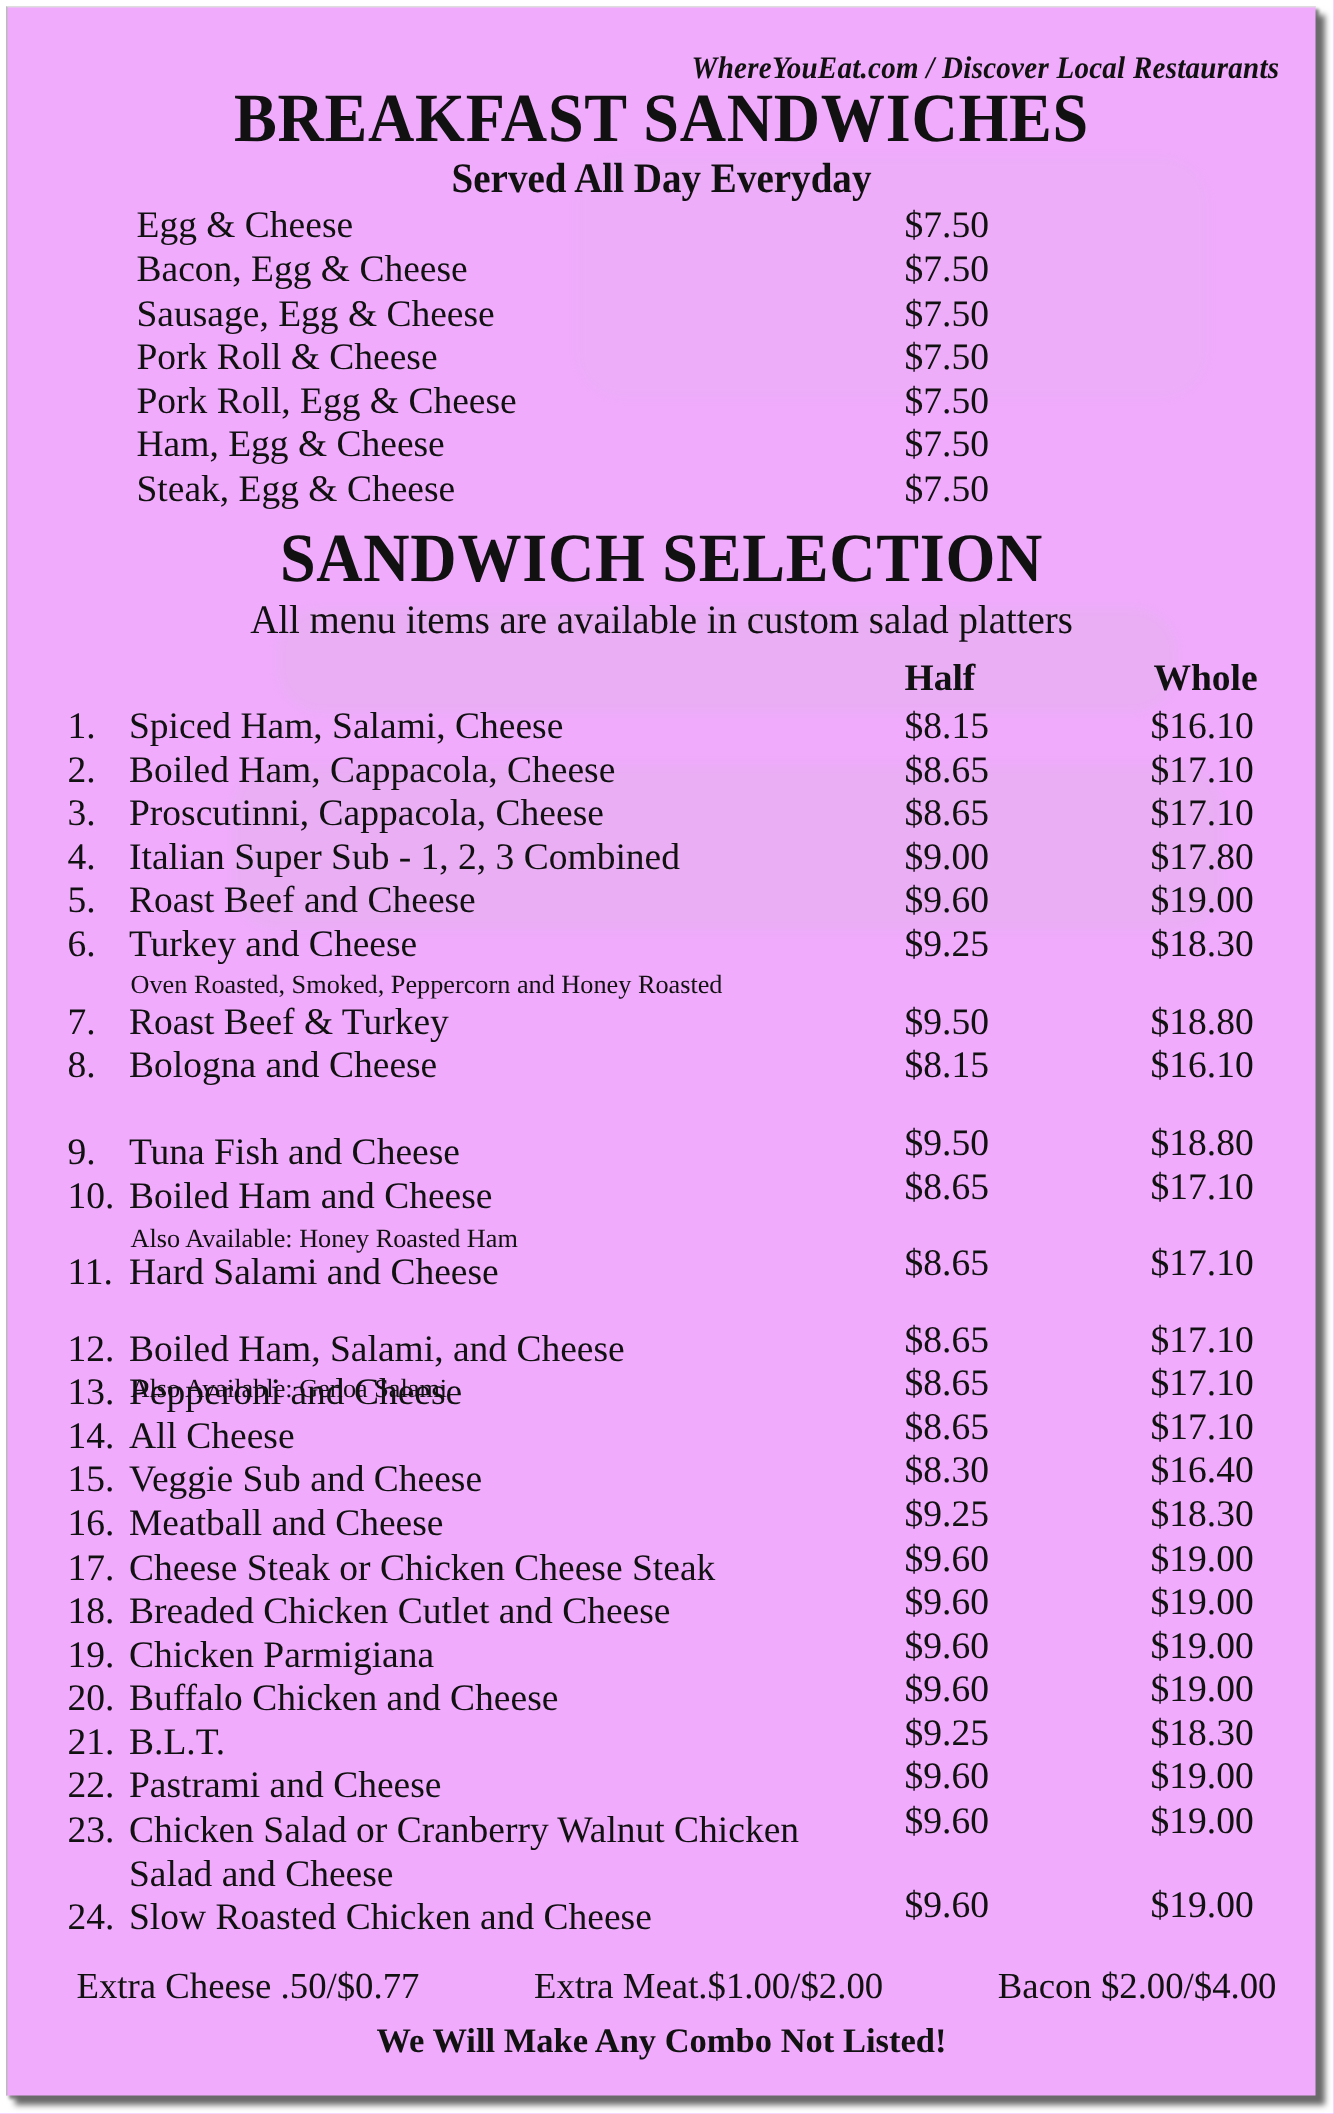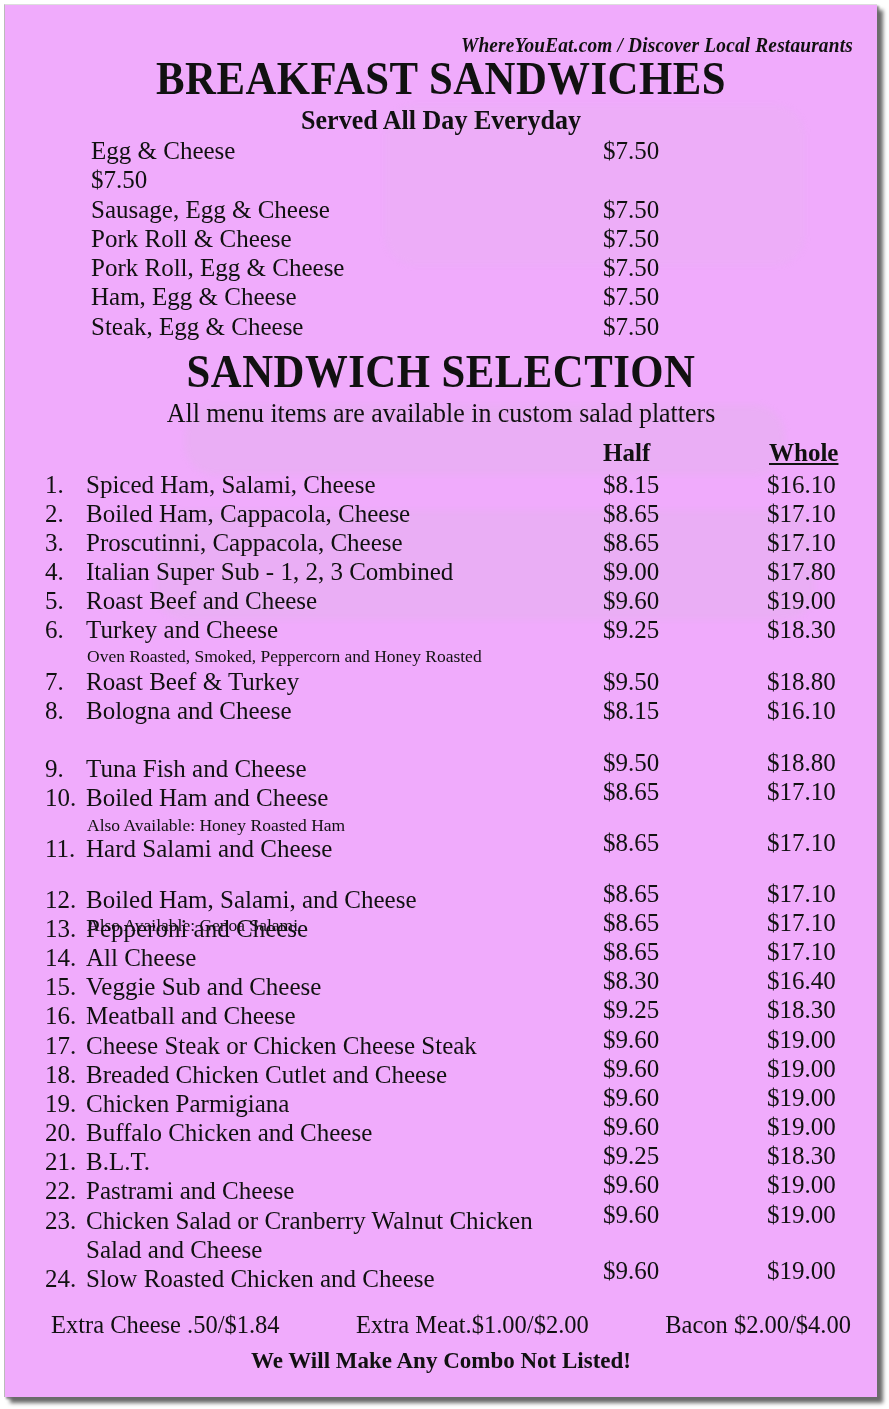--- a/index.html
+++ b/index.html
@@ -30,21 +30,21 @@
   .t1 { top:47px; font-size:46px; letter-spacing:0.5px; }
   .sub1 { position:absolute; top:99px; left:0; right:0; text-align:center; font-weight:bold; font-size:28px; transform:scaleX(0.93); }
   .bk-list { position:absolute; top:131px; left:86px; width:600px; }
   .bk-row { height:29.3px; display:flex; font-size:25px; line-height:29px; }
   .bk-name { width:512px; }
   .bk-price { width:80px; }
   .t2 { top:340px; font-size:46px; letter-spacing:0.5px; }
   .sub2 { position:absolute; top:393px; left:0; right:0; text-align:center; font-size:27px; transform:scaleX(0.96); }
   .hdr { position:absolute; top:434px; font-weight:bold; font-size:25px; }
   .hdr-half { left:598px; }
-  .hdr-whole { left:764px;text-decoration:underline; }
+  .hdr-whole { left:764px; }
   .sw-list { position:absolute; top:0; left:0; width:100%; }
   .sw-row { position:absolute; left:40px; width:820px; font-size:25px; line-height:28px; }
   .sw-num { position:absolute; left:0; }
   .sw-name { position:absolute; left:41px; white-space:nowrap; }
   .sw-half { position:absolute; left:558px; }
   .sw-whole { position:absolute; left:722px; }
   .sw-note { position:absolute; left:82px; font-size:17.5px; line-height:20px; white-space:nowrap; }
   .extras { position:absolute; top:1306px; left:46px; right:26px; display:flex; justify-content:space-between; font-size:24.5px; }
   .combo { position:absolute; top:1343px; left:0; right:0; text-align:center; font-weight:bold; font-size:23px; }
 </style>
@@ -62,20 +62,21 @@
 
   <div class="title t1">BREAKFAST SANDWICHES</div>
   <div class="sub1">Served All Day Everyday</div>
 
   <div class="bk-list">
     <div class="bk-row">
         <span class="bk-name">Egg &amp; Cheese</span>
         <span class="bk-price">$7.50</span>
       </div>
     <div class="bk-row">
+        <span class="bk-name">Bacon, Egg &amp; Cheese</span>
         <span class="bk-price">$7.50</span>
       </div>
     <div class="bk-row">
         <span class="bk-name">Sausage, Egg &amp; Cheese</span>
         <span class="bk-price">$7.50</span>
       </div>
     <div class="bk-row">
         <span class="bk-name">Pork Roll &amp; Cheese</span>
         <span class="bk-price">$7.50</span>
       </div>
@@ -245,18 +246,18 @@
       </div>
     <div class="sw-row" style="top:1260px">
         <span class="sw-num">24.</span>
         <span class="sw-name">Slow Roasted Chicken and Cheese</span>
         <span class="sw-half" style="top:-8px">$9.60</span>
         <span class="sw-whole" style="top:-8px">$19.00</span>
       </div>
   </div>
 
   <div class="extras">
-    <span>Extra Cheese .50/$1.84</span>
+    <span>Extra Cheese .50/$0.77</span>
     <span>Extra Meat.$1.00/$2.00</span>
     <span>Bacon $2.00/$4.00</span>
   </div>
   <div class="combo">We Will Make Any Combo Not Listed!</div>
 </div>
 
 </body></html>

